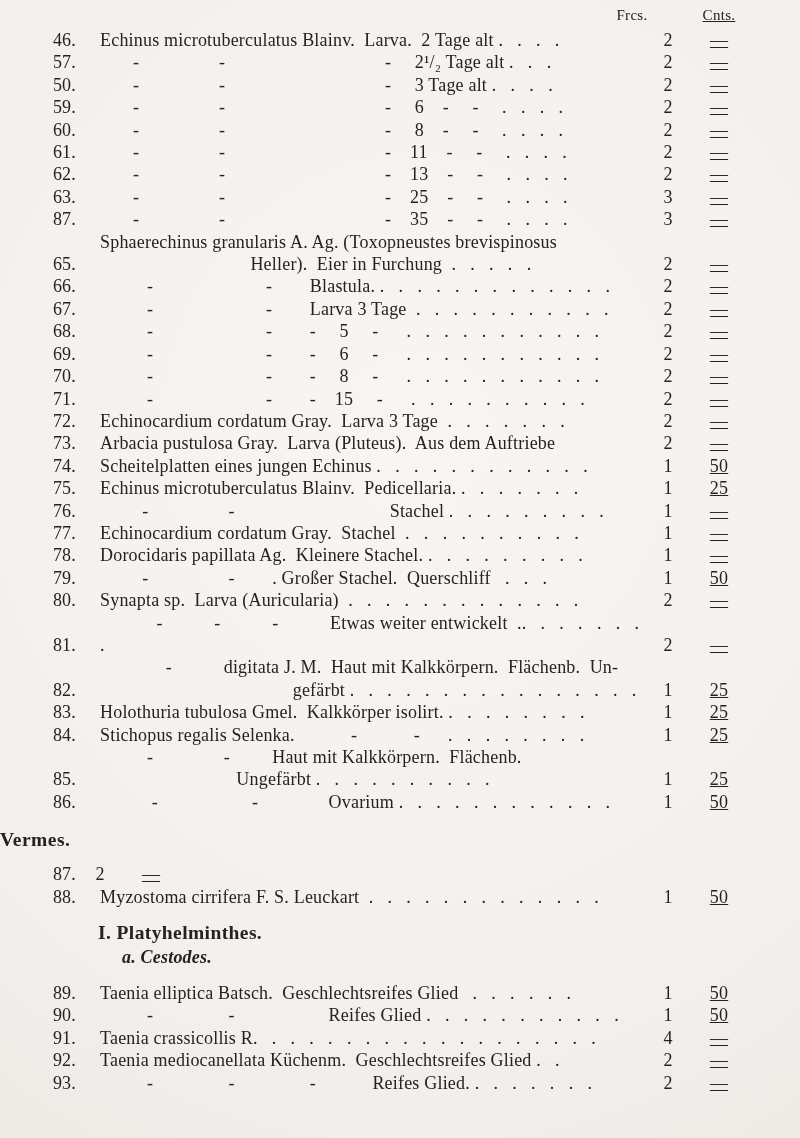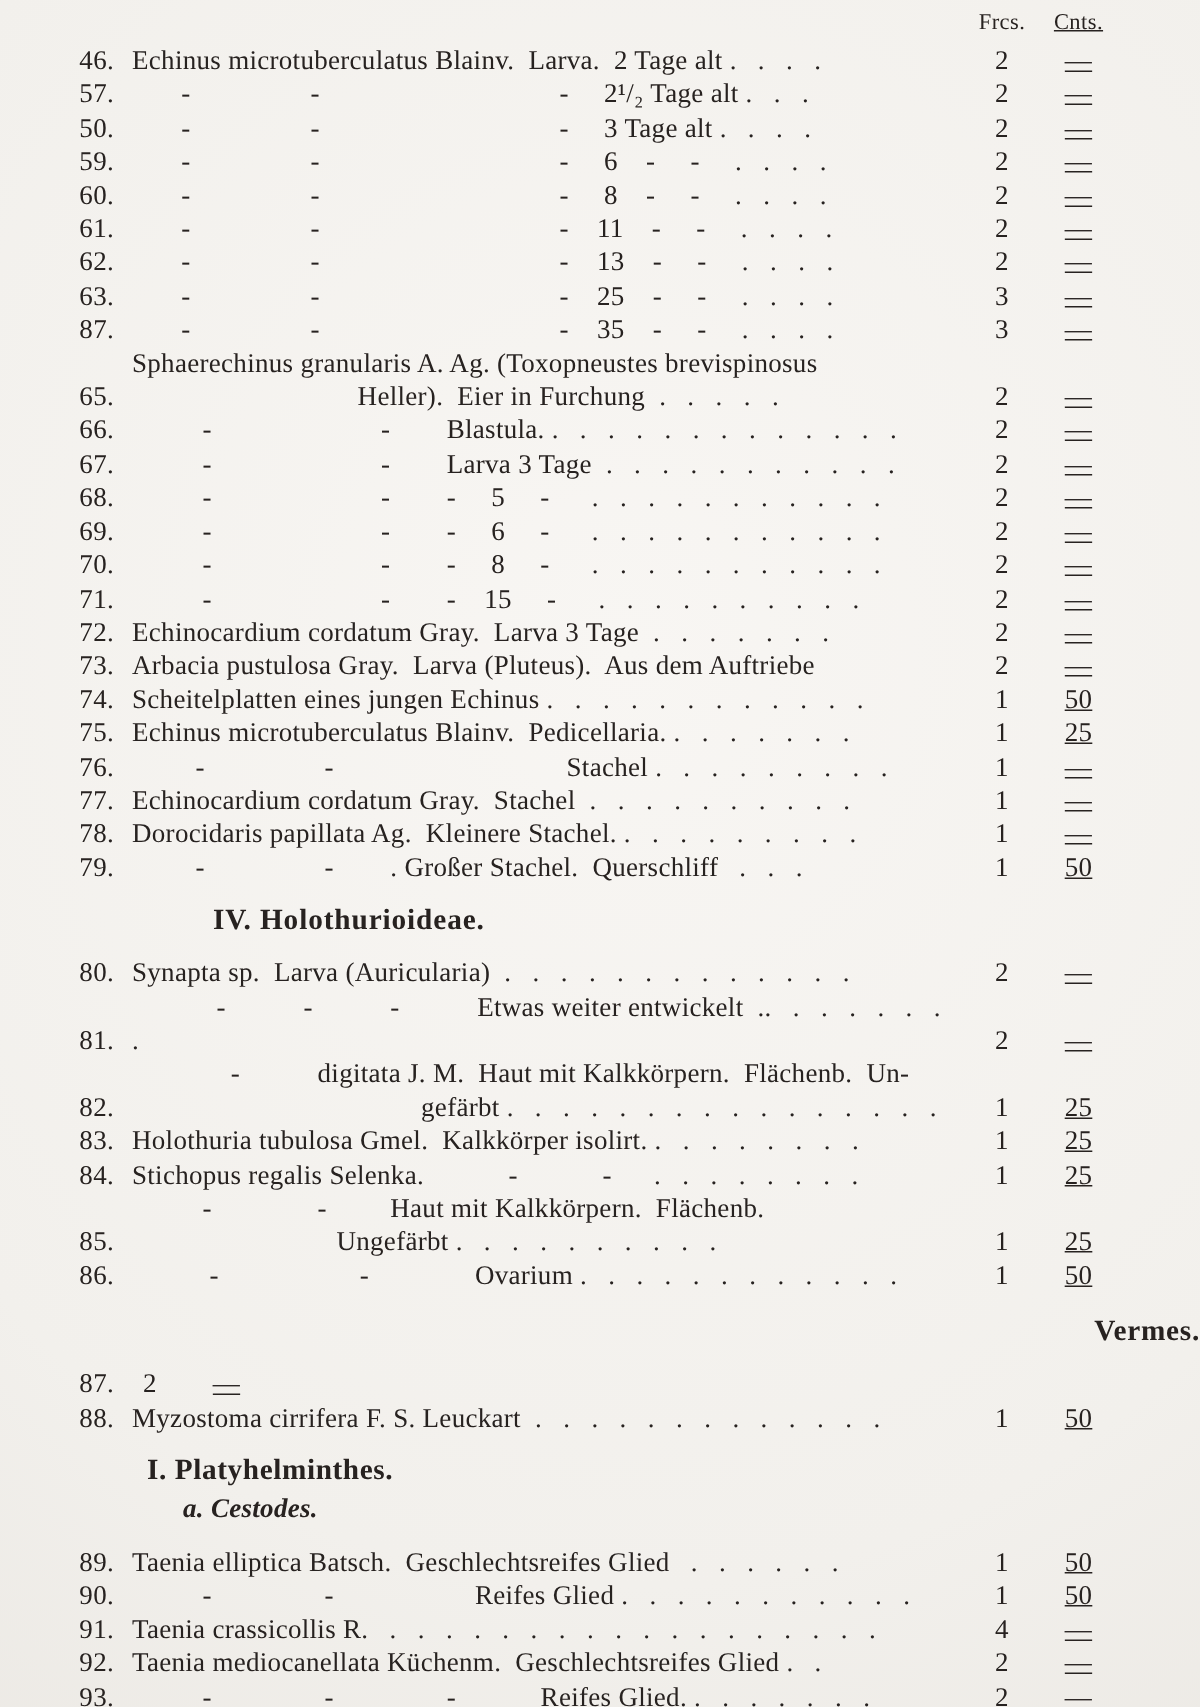--- a/index.html
+++ b/index.html
@@ -8,29 +8,29 @@
     background:
       radial-gradient(130% 100% at 52% 38%, #f8f6f3 0%, #f2f0ec 55%, #eae7e2 85%, #e1ded8 100%);
     color: #272220;
     font-family: "Liberation Serif", "DejaVu Serif", serif;
     font-size: 18px;
     letter-spacing: 0.2px;
   }
   .page { padding: 6px 54px 0 0; }
   .colhead, .row { display: flex; align-items: flex-end; }
   .row { line-height: 22.4px; }
-  .colhead { line-height: 19px; margin-bottom: 4px; }
+  .colhead { line-height: 19px; margin-bottom: 4px; gap: 36px; }
   .num  { flex: 0 0 76px; text-align: right; }
-  .desc { flex: 1; margin-left: 12px; white-space: pre-wrap; }
+  .desc { flex: 1; margin-left: 24px; white-space: pre-wrap; }
   .frcs { flex: 0 0 48px; text-align: center; }
   .cnts { flex: 0 0 54px; text-align: center; text-decoration: underline; }
   .colh { font-size: 15px; letter-spacing: 0.3px; }
   .heading { font-weight: bold; font-size: 19.5px; line-height: 22px; }
   .h-indent-deep { margin: 14px 0 12px 142px; letter-spacing: 0.6px; }
-  .h-center { margin: 16px -54px 12px 0; text-align: right; letter-spacing: 0.5px; }
+  .h-center { margin: 16px -54px 12px 0; text-align: left; letter-spacing: 0.5px; }
   .h-indent { margin: 14px 0 2px 98px; letter-spacing: 0.4px; }
   .h-sub { font-weight: bold; font-style: italic; font-size: 18px; margin: 2px 0 14px 122px; }
 </style>
 </head>
 <body>
 
 <div class="page">
   <div class="colhead">
     <span class="num"></span>
     <span class="desc"></span>
@@ -176,21 +176,20 @@
         <span class="desc">Dorocidaris papillata Ag.  Kleinere Stachel. .   .   .   .   .   .   .   .   .</span>
         <span class="frcs">1</span>
         <span class="cnts">—</span>
       </div>
       <div class="row">
         <span class="num">79.</span>
         <span class="desc">         -                 -        . Großer Stachel.  Querschliff   .   .   .</span>
         <span class="frcs">1</span>
         <span class="cnts">50</span>
       </div>
-      <div class="heading h-indent-deep">IV. Holothurioideae.</div>
       <div class="row">
         <span class="num">80.</span>
         <span class="desc">Synapta sp.  Larva (Auricularia)  .   .   .   .   .   .   .   .   .   .   .   .   .</span>
         <span class="frcs">2</span>
         <span class="cnts">—</span>
       </div>
       <div class="row">
         <span class="num">81.</span>
         <span class="desc">            -           -           -           Etwas weiter entwickelt  ..   .   .   .   .   .   .   .</span>
         <span class="frcs">2</span>

